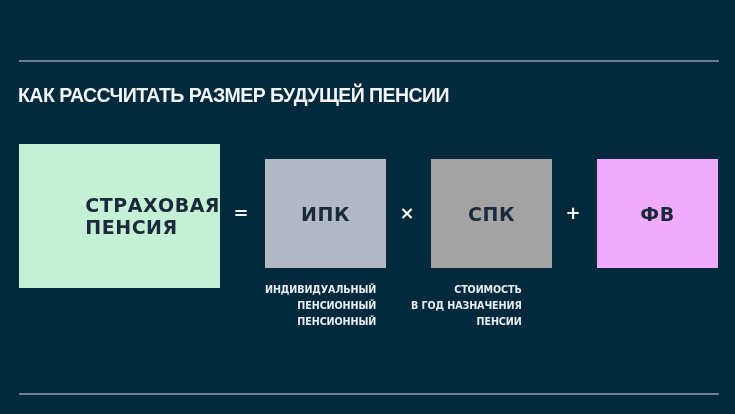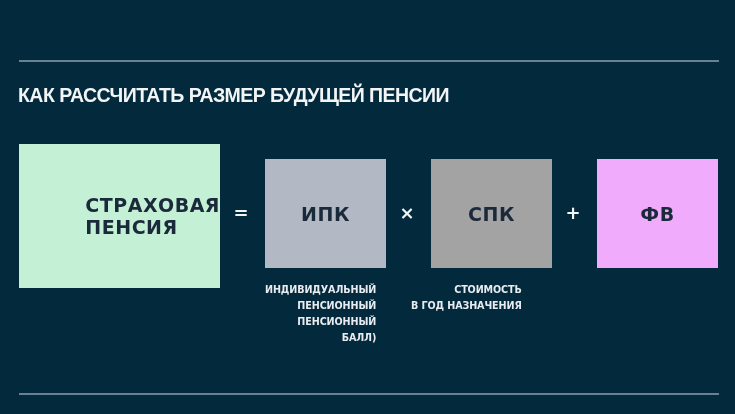--- a/index.html
+++ b/index.html
@@ -74,24 +74,24 @@
 <div class="op" style="left:563px">+</div>
 
 <div class="box term" style="left:597px;background:#f0abfc">
   <span>ФВ</span>
 </div>
 
 <div class="caption" style="left:265px">
   <div>ИНДИВИДУАЛЬНЫЙ</div>
   <div>ПЕНСИОННЫЙ</div>
   <div>ПЕНСИОННЫЙ</div>
-  <div>БАЛЛ)</div>
 </div>
 
 <div class="caption" style="left:411px">
   <div>СТОИМОСТЬ</div>
   <div>В ГОД НАЗНАЧЕНИЯ</div>
+  <div>ПЕНСИИ</div>
 </div>
 
 <div class="caption" style="left:597px">
 </div>
 
 <div class="rule bottom"></div>
 
 </body></html>

